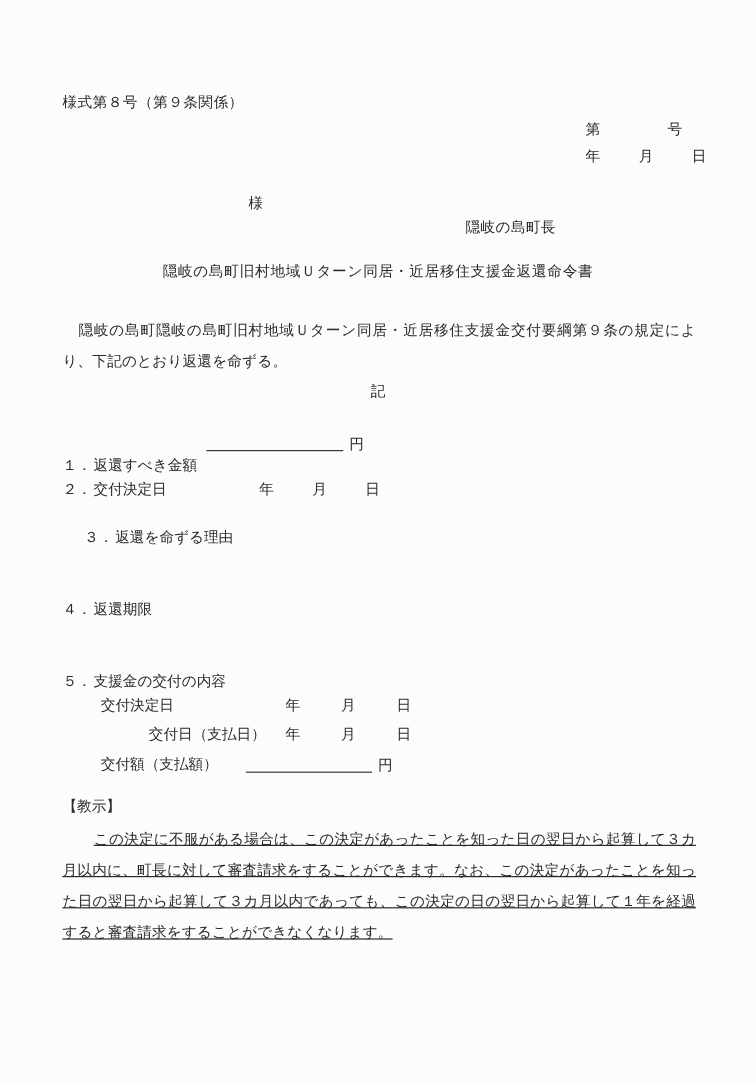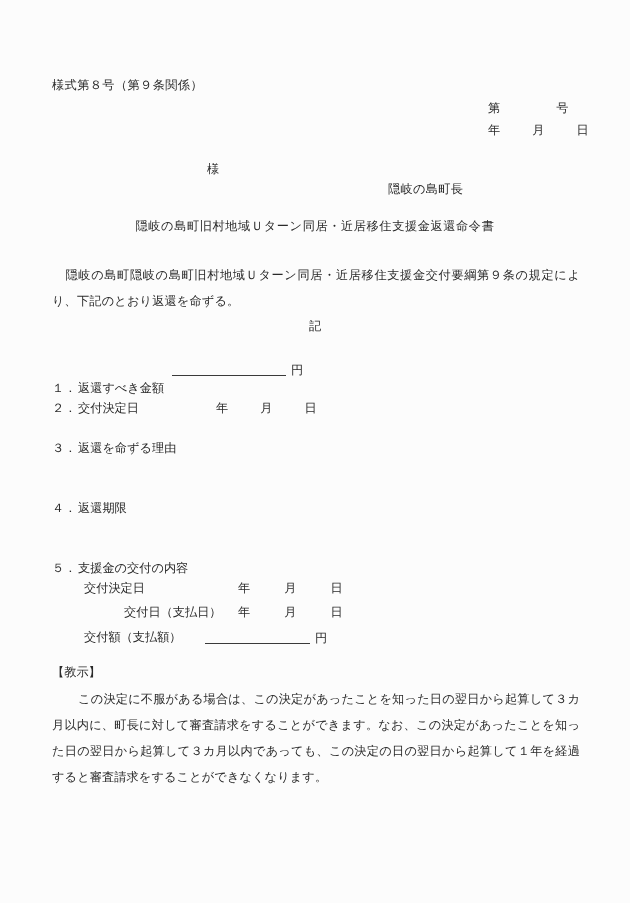--- a/index.html
+++ b/index.html
@@ -57,21 +57,21 @@
 
   
   #ki { left: 0; top: 320px; width: 630px; text-align: center; }
 
   
   .item-label { left: 52px; }
   .item-no { display: inline-block; width: 26px; }
 
   #item1 { top: 362px; margin-top: 20px; }
   #item2 { top: 402px; }
-  #item3 { top: 442px; }
+  #item3 { top: 442px; margin-left: 18px; }
   #item4 { top: 502px; }
   #item5 { top: 562px; }
 
   
   #item1-amount { left: 172px; top: 362px; }
   #item1-amount .rule {
     display: inline-block;
     width: 114px;
     border-bottom: 1px solid #3a3a3a;
     height: 13px;
@@ -105,20 +105,21 @@
 
   
   #kyoji-heading { left: 52px; top: 666px; }
   #kyoji-body {
     left: 52px; top: 686px; width: 528px;
     white-space: normal;
     line-height: 26px;
     text-align: justify;
     text-justify: inter-character;
     letter-spacing: 0.1px;
+    text-decoration: underline;
   }
   .indent2 { display: inline-block; width: 26px; }
 </style>
 </head>
 <body>
 
 <div id="page">
 
   <div class="abs" id="form-no">様式第８号（第９条関係）</div>
 

